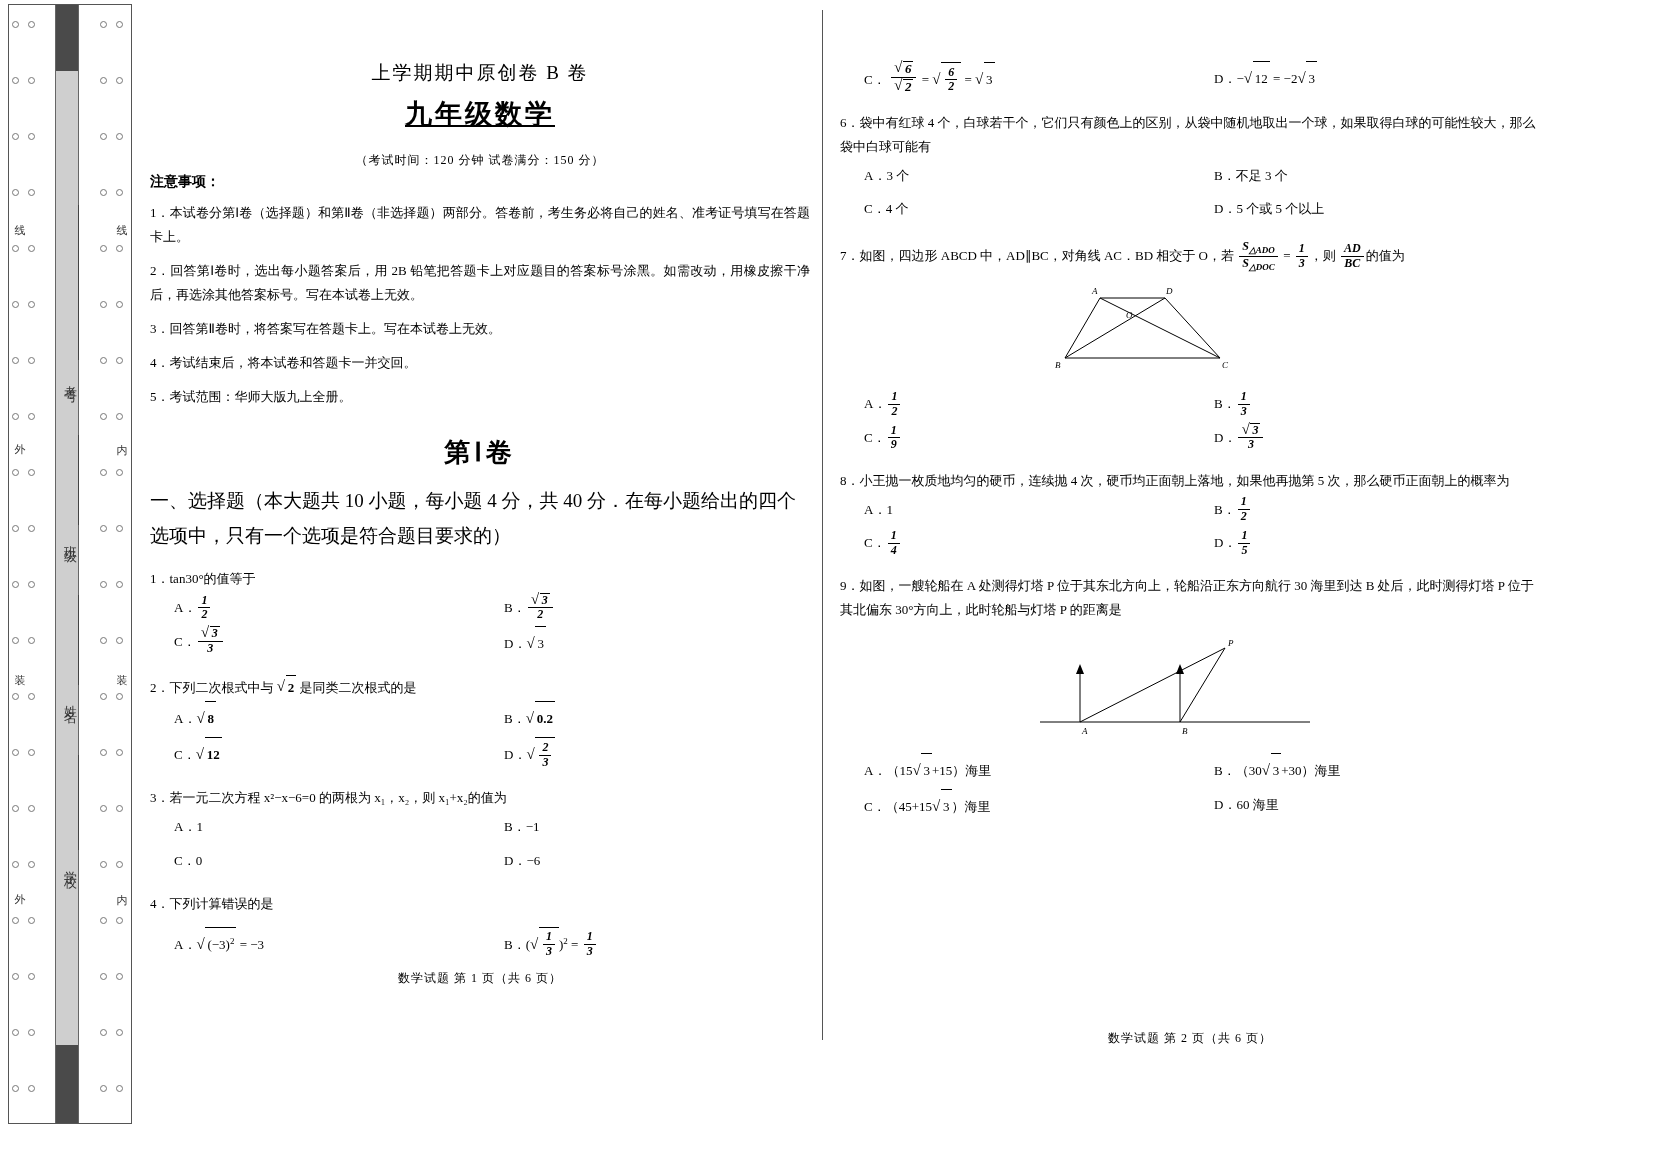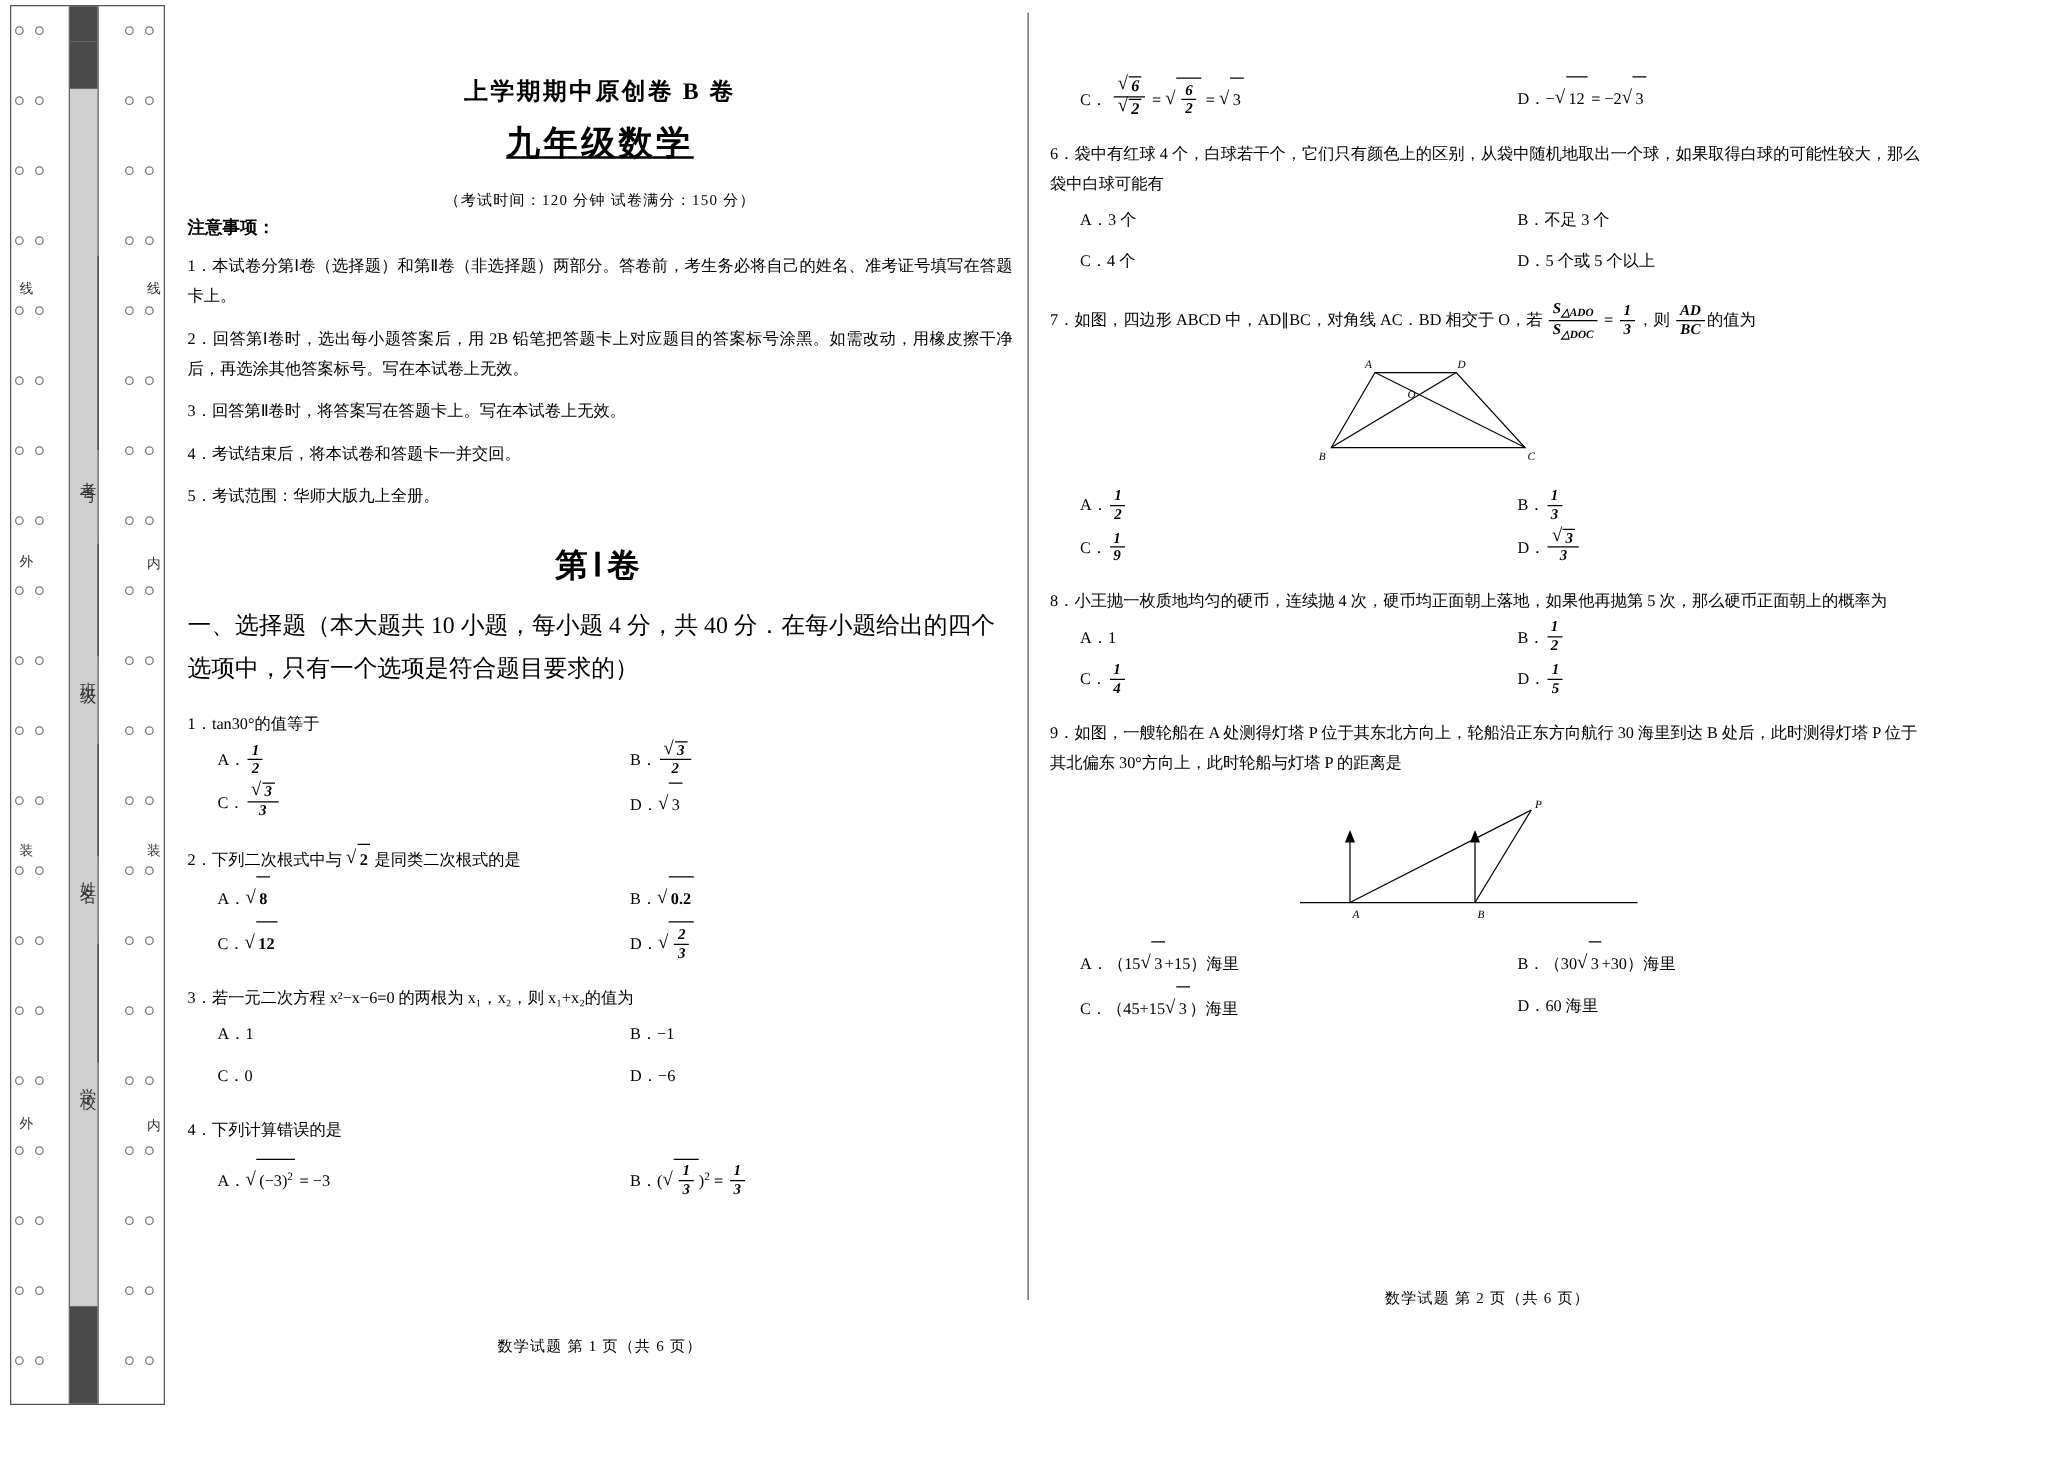--- a/index.html
+++ b/index.html
@@ -24,21 +24,21 @@
   .vtext.big{font-size:13px;letter-spacing:5px;}
   .seal-line{position:absolute;width:1px;background:#444;}
 
   
   .divider{position:absolute;left:822px;top:10px;width:1px;height:1030px;background:#555;}
 
   
   .col-left{position:absolute;left:150px;top:60px;width:660px;}
   .col-right{position:absolute;left:840px;top:60px;width:700px;}
 
-  .title1{text-align:center;font-size:19px;font-weight:bold;font-family:"Liberation Serif",serif;letter-spacing:2px;}
+  .title1{text-align:center;font-size:19px;font-weight:normal;font-family:"Liberation Serif",serif;letter-spacing:2px;}
   .title2{text-align:center;font-size:27px;font-weight:bold;margin-top:10px;letter-spacing:3px;text-decoration:underline;}
   .subline{text-align:center;font-size:12px;margin-top:20px;letter-spacing:1px;}
   .notice-h{font-size:14px;font-weight:bold;margin-top:4px;}
   .notice p{font-size:13px;line-height:1.85;margin:10px 0 0 0;text-align:justify;}
   .juan1{text-align:center;font-size:26px;font-weight:bold;margin:26px 0 14px 0;letter-spacing:4px;}
   .sechead{font-size:19px;line-height:1.8;margin-bottom:4px;}
 
   .q{font-size:13px;line-height:1.85;margin-top:14px;}
   .q .stem{display:block;}
   .opt{width:50%;font-size:13px;line-height:2.6;box-sizing:border-box;padding-left:24px;}
@@ -51,21 +51,21 @@
   .frac .d{display:block;padding:0 3px;font-weight:bold;font-style:italic;}
   .rad{display:inline-block;position:relative;padding-left:9px;padding-top:1px;}
   .rad:before{content:"√";position:absolute;left:0;top:-1px;font-size:15px;}
   .rad>span{border-top:1px solid #000;padding:0 2px;display:inline-block;}
   .bld{font-weight:bold;}
   .sub{font-size:9px;vertical-align:-3px;}
   .sup{font-size:9px;vertical-align:5px;}
 
   .figure{text-align:center;margin:8px 0 4px 0;}
   .footer{position:absolute;font-size:12px;letter-spacing:1px;}
-  .foot-left{left:150px;top:1069px;width:660px;text-align:center;}
+  .foot-left{left:150px;top:970px;width:660px;text-align:center;}
   .foot-right{left:840px;top:1030px;width:700px;text-align:center;}
 </style>
 </head>
 <body>
 
 <div class="page">
 
   <div class="seal">
     <div class="dots colA" id="dotsA">
         <i style="top: 16px;"></i>

